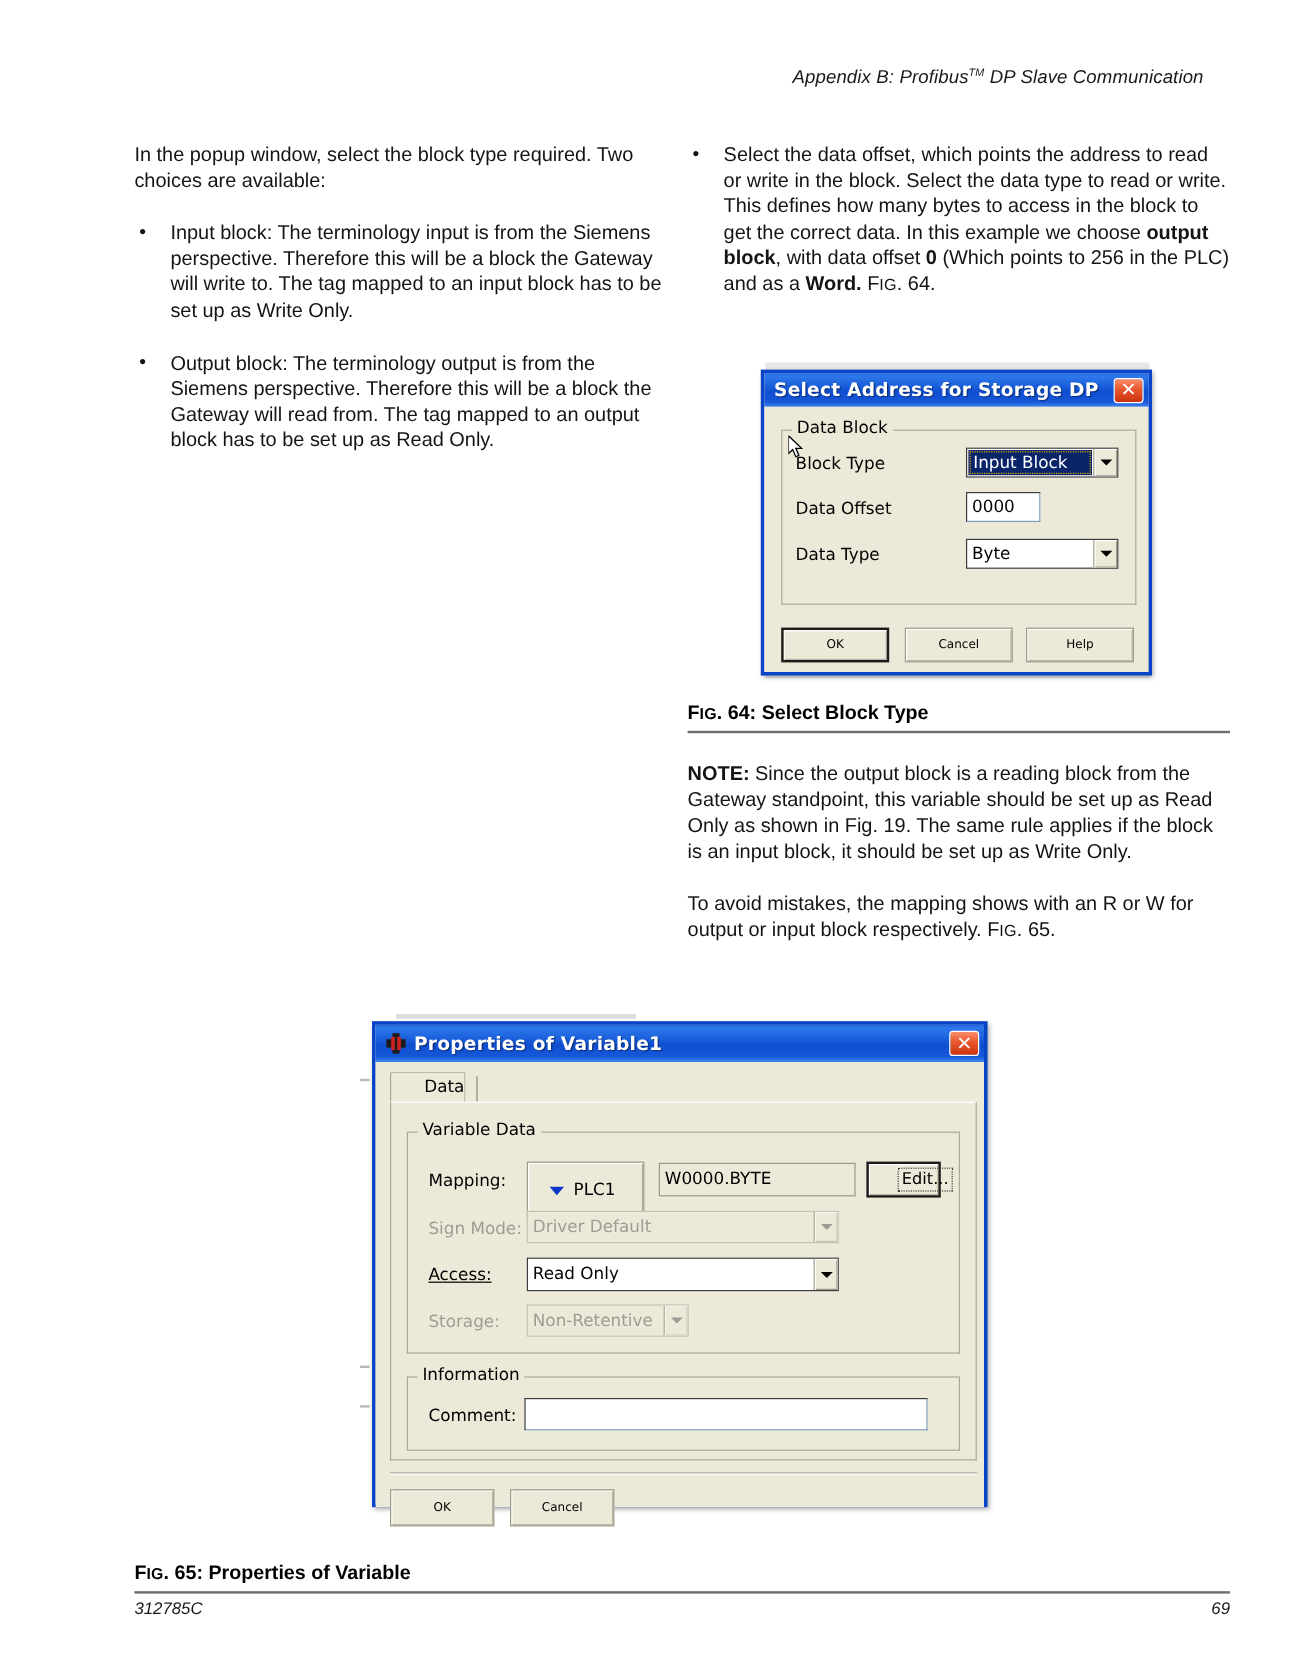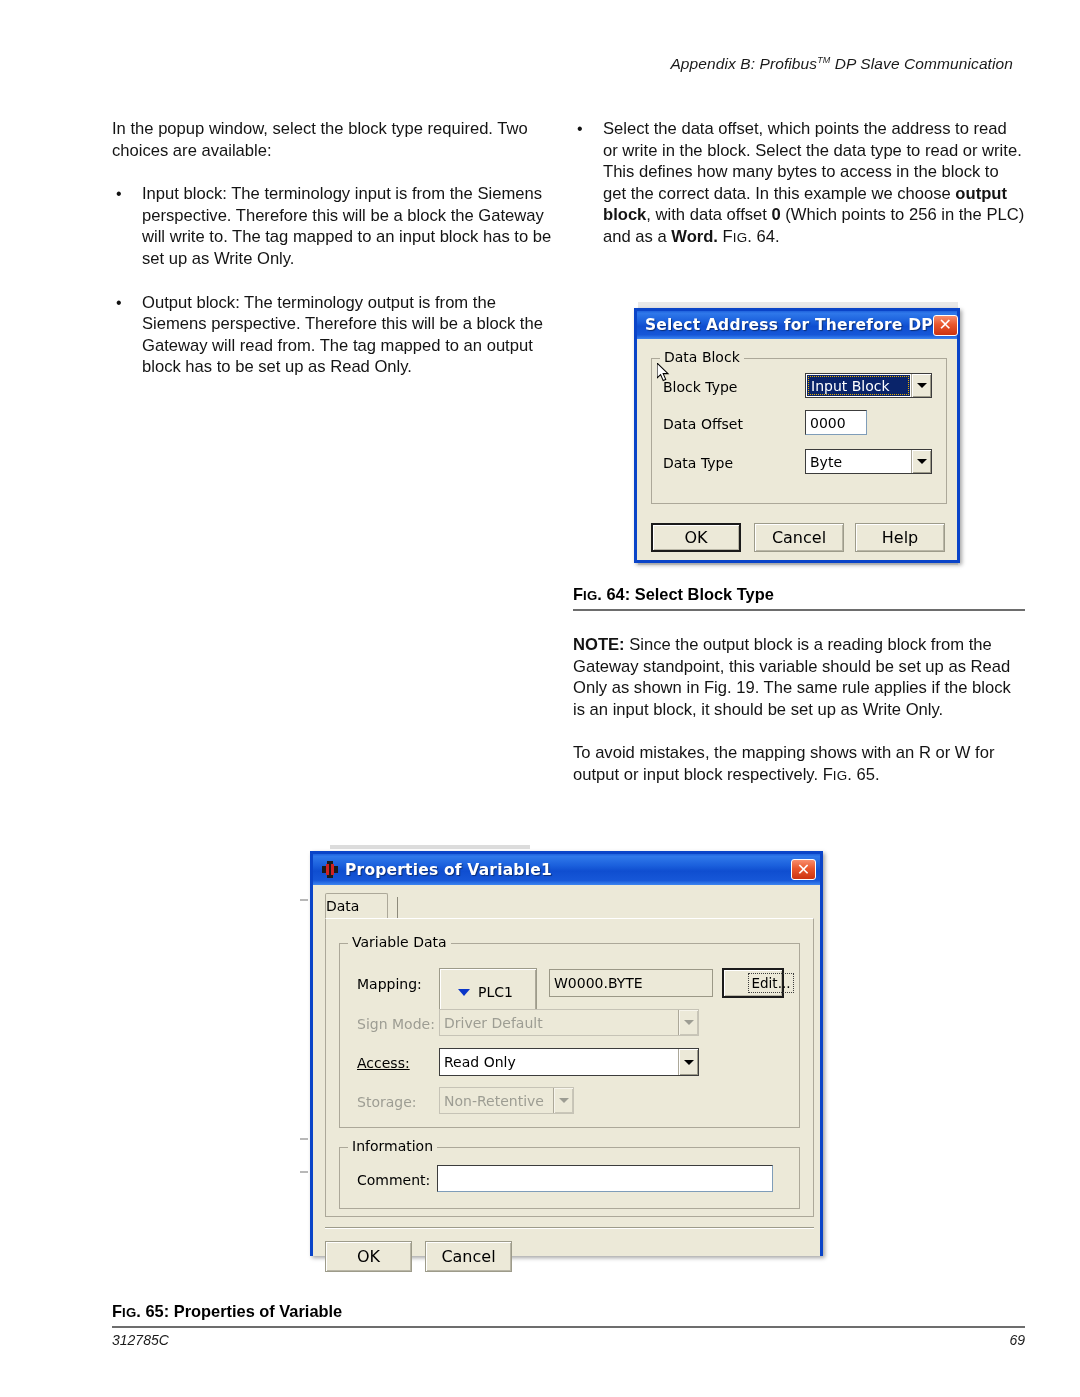--- a/index.html
+++ b/index.html
@@ -13,21 +13,21 @@
     font-family: "Liberation Sans", sans-serif;
     color: #111111;
     position: relative;
     overflow: hidden;
   }
 
   
   .page-header {
     position: absolute;
     top: 55px;
-    right: 67px;
+    right: 77px;
     font-style: italic;
     font-size: 15.5px;
     color: #1a1a1a;
     letter-spacing: 0.1px;
     white-space: nowrap;
   }
   .page-header sup {
     font-size: 9px;
     vertical-align: super;
   }
@@ -292,21 +292,21 @@
   
   .xp-button {
     position: absolute;
     background: #ece9d8;
     border: 1px solid #9d9b8a;
     box-shadow: inset 1px 1px 0 #ffffff, inset -1px -1px 0 #b9b6a6;
     box-sizing: border-box;
     display: flex;
     align-items: center;
     justify-content: center;
-    font-size: 16px;
+    font-size: 10px;
     color: #000;
     white-space: nowrap;
   }
   .xp-button.default {
     border: 2px solid #1b1b1b;
   }
   .xp-button.edit-btn {
     border: 2px solid #1b1b1b;
     font-size: 13.5px;
   }
@@ -337,21 +337,21 @@
     border-top: 7px solid #0b36c8;
   }
   .xp-tab {
     position: absolute;
     background: #ece9d8;
     border: 1px solid #aca899;
     border-bottom: none;
     box-sizing: border-box;
     display: flex;
     align-items: center;
-    justify-content: flex-start;
+    justify-content: flex-end;
     font-size: 14px;
     color: #000;
     border-top-left-radius: 2px;
     border-top-right-radius: 2px;
   }
   .xp-tabline {
     position: absolute;
     border: 1px solid #aca899;
     box-sizing: border-box;
     background: transparent;
@@ -430,21 +430,21 @@
       <span><span>F</span><span class="smallcaps">IG</span><span>. 64.</span></span>
     </div>
   </div>
 </div>
 
 <div class="xp-backdrop" style="left:638px; top:302px; width:320px; height:263px;"></div>
 
 <div class="xp-dialog" style="left:634px; top:308px; width:326px; height:255px;">
 
   <div class="xp-titlebar">
-    <div class="xp-title">Select Address for Therefore DP</div>
+    <div class="xp-title">Select Address for Storage DP</div>
     <div class="xp-close">✕</div>
   </div>
 
   <div class="xp-body">
 
     <div class="xp-group" style="left:14px; top:19px; width:296px; height:146px;">
       <div class="xp-group-label">Data Block</div>
     </div>
 
     <div class="cursor-arrow" style="left:20px; top:24px;">

